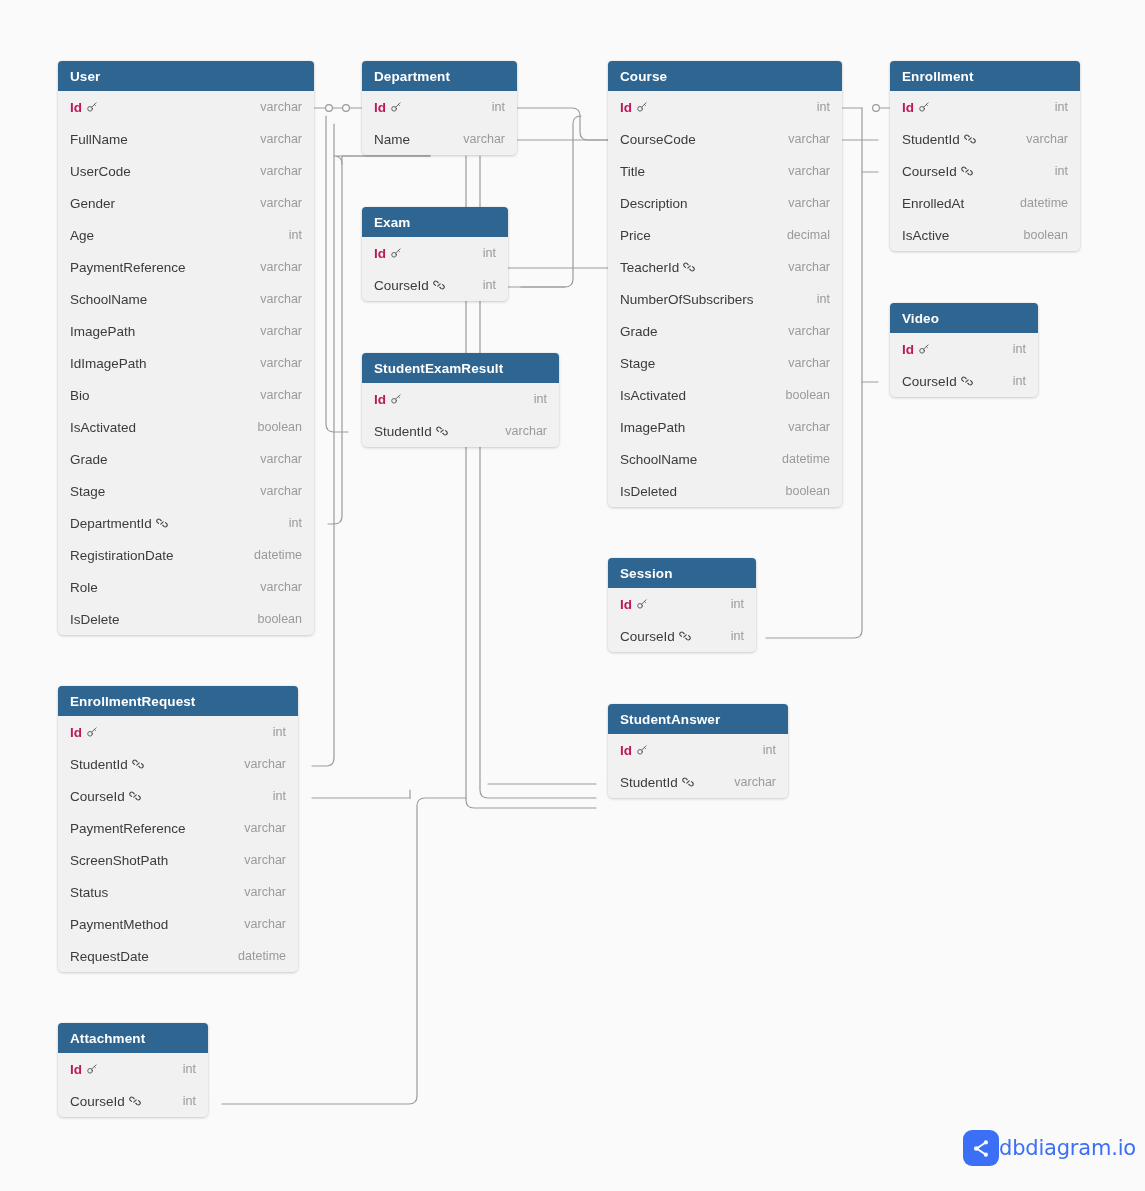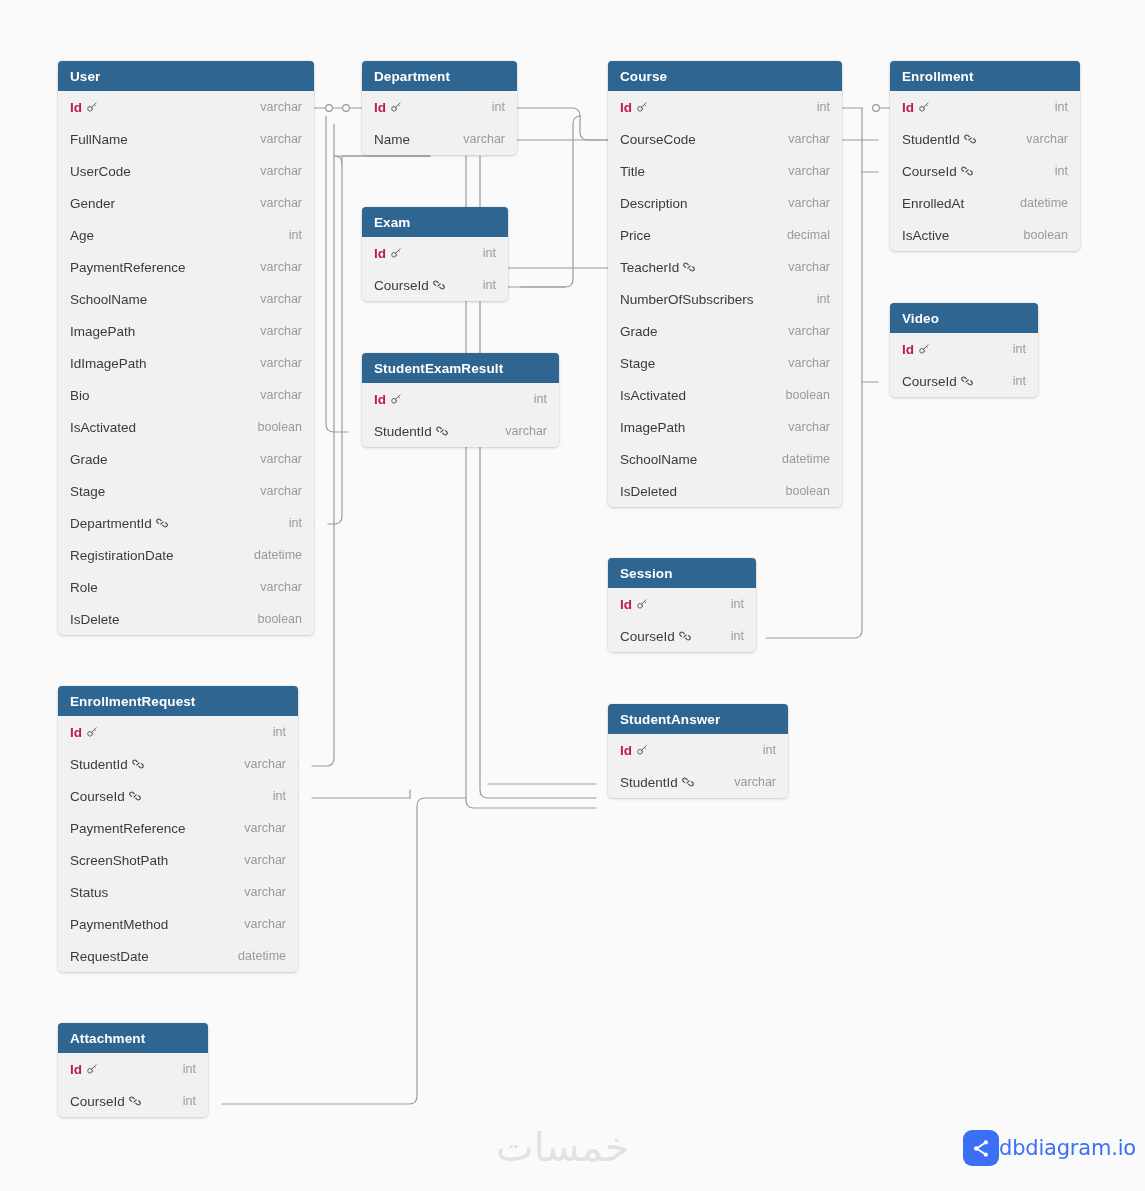--- a/index.html
+++ b/index.html
@@ -747,21 +747,20 @@
                   <path d="M6.9 5.0 L5.1 3.2 A2.6 2.6 0 0 0 1.5 6.8 L3.3 8.6"></path>
                 </svg>
               </span>
             </span>
             <span class="ftype">int</span>
           </div>
         </div>
       </div>
     </div>
 
-  <div id="watermark">خمسات</div>
 
   <div id="brand">
     <span class="logo">
       <svg width="21" height="21" viewBox="0 0 24 24" fill="none" stroke="#ffffff" stroke-width="2.2" stroke-linecap="round" stroke-linejoin="round">
         <circle cx="17" cy="5" r="2.4" fill="#ffffff" stroke="none"></circle>
         <circle cx="17" cy="19" r="2.4" fill="#ffffff" stroke="none"></circle>
         <circle cx="6" cy="12" r="2.6" fill="#ffffff" stroke="none"></circle>
         <path d="M8.2 10.8 L15 6.2"></path>
         <path d="M8.2 13.2 L15 17.8"></path>
       </svg>

